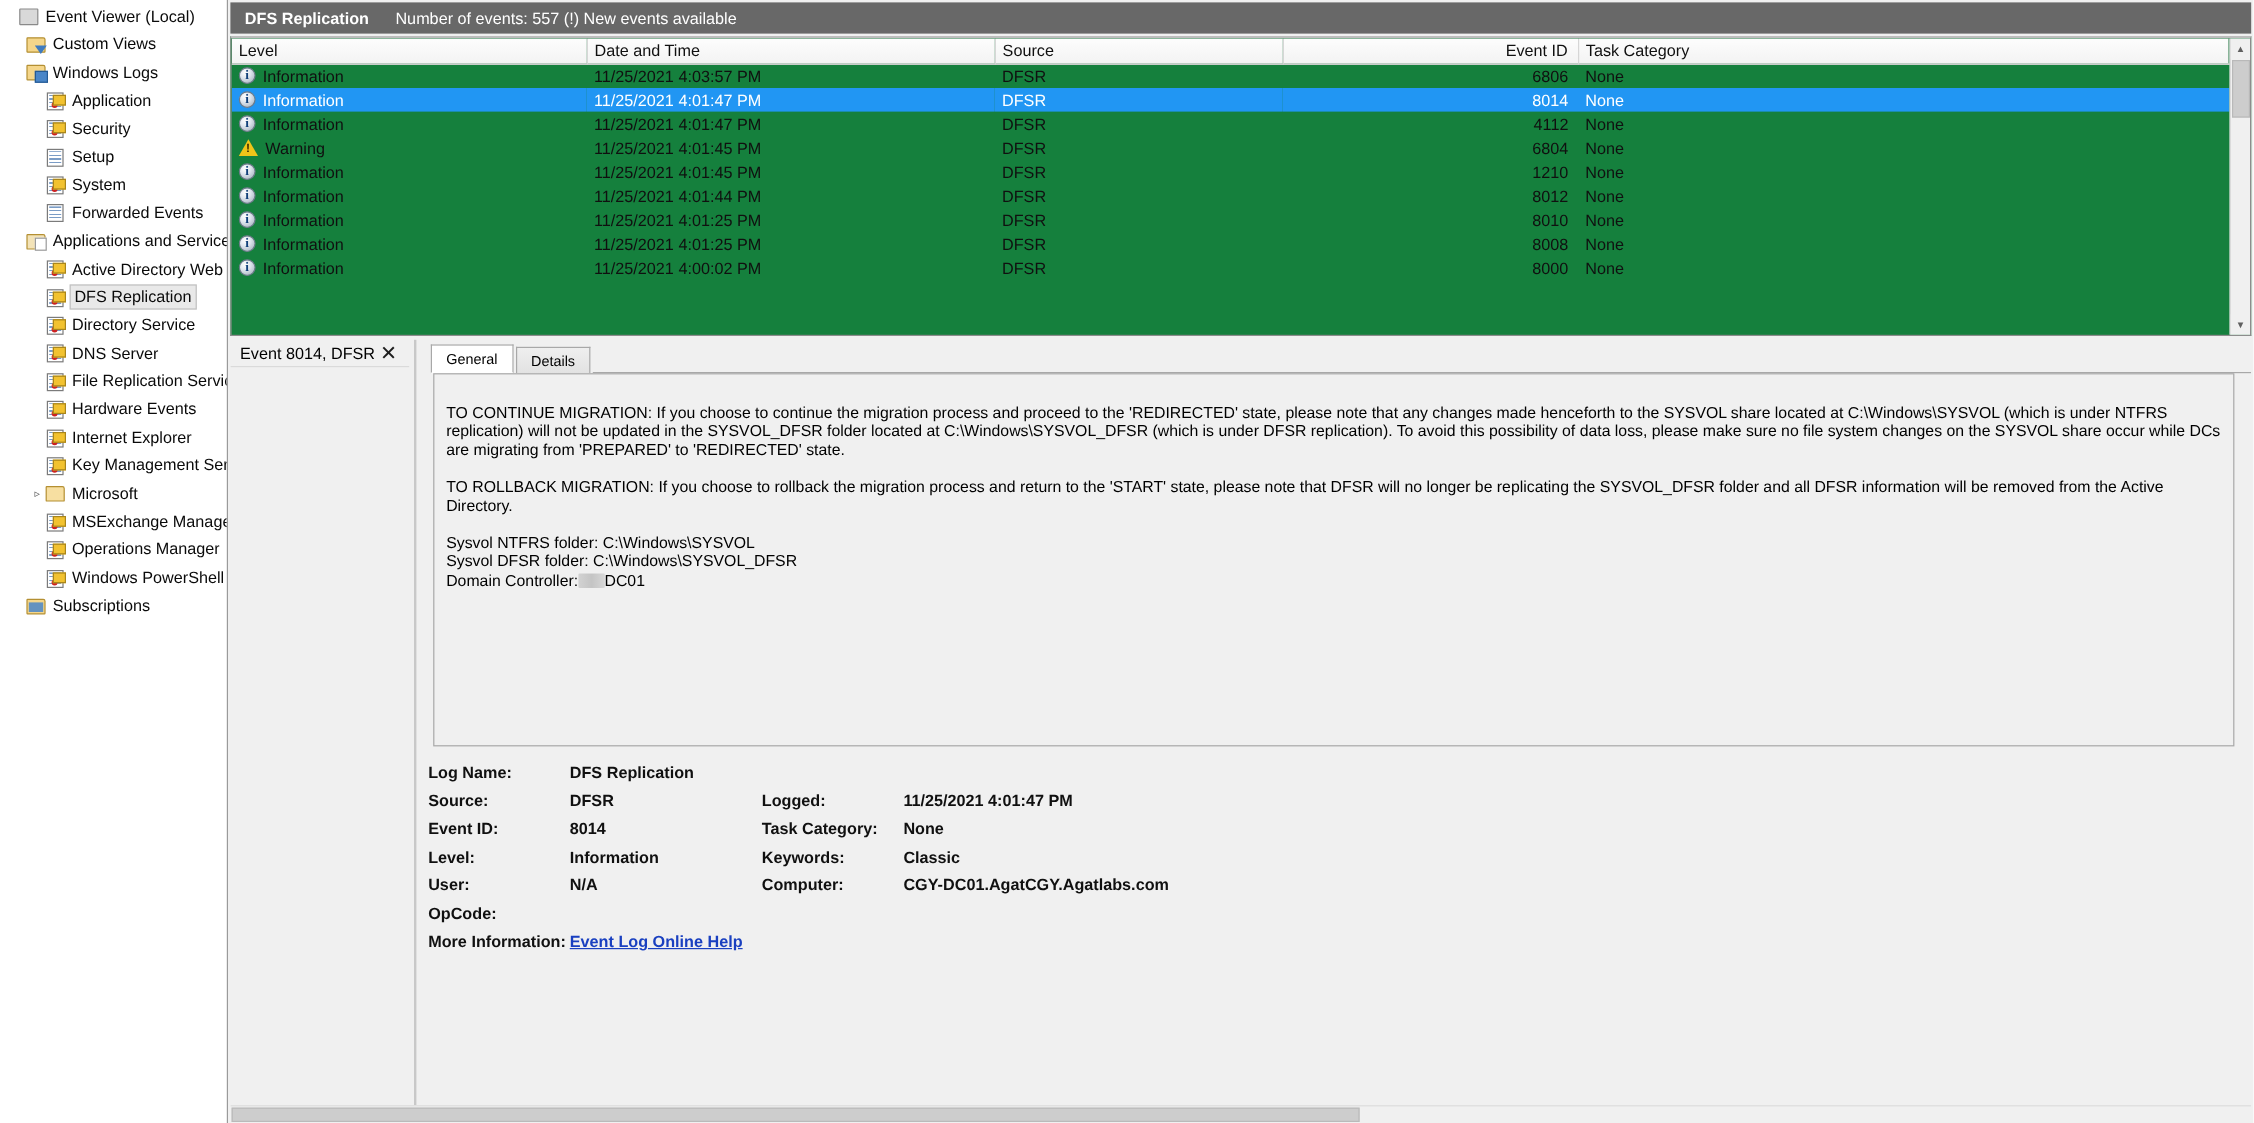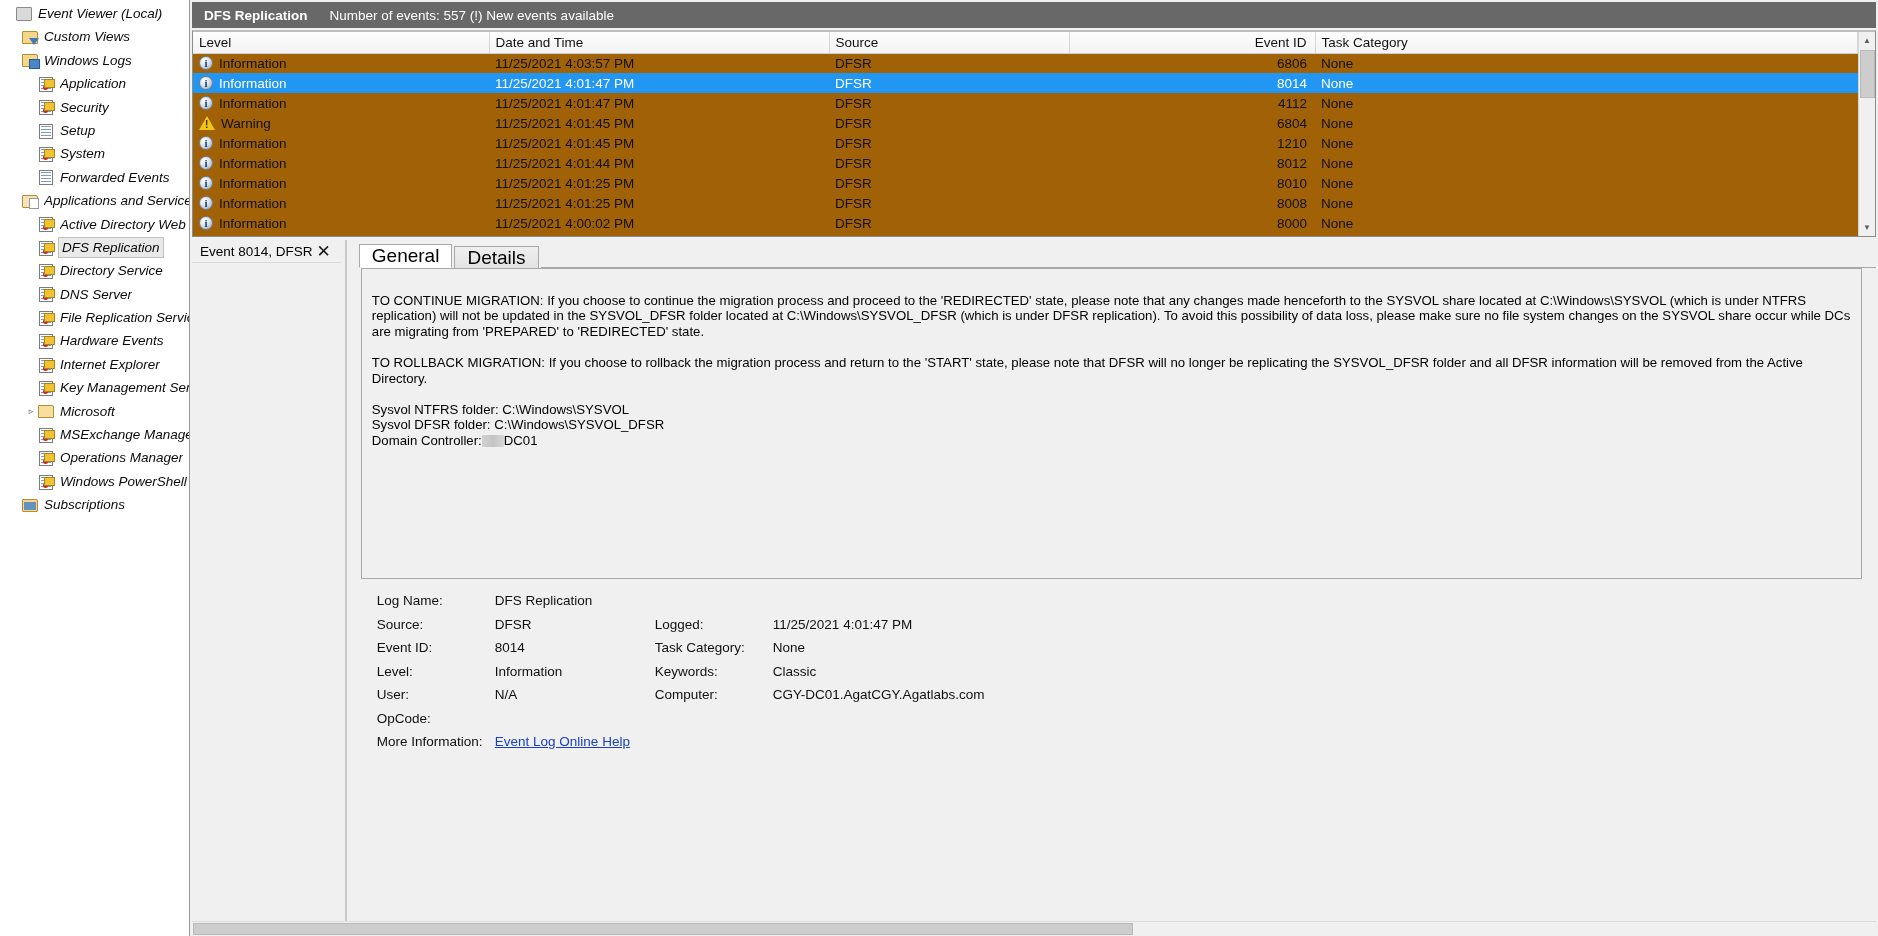--- a/index.html
+++ b/index.html
@@ -42,21 +42,21 @@
     color: #0a0a0a;
   }
   .tree-row .twisty {
     width: 14px; min-width: 14px;
     display: inline-block;
     text-align: center;
     font-size: 9px;
     color: #5a5a5a;
   }
   .tree-row .ico { width: 18px; min-width: 18px; height: 16px; margin-right: 4px; position: relative; display:inline-block; }
-  .tree-row .lbl { overflow: hidden; text-overflow: clip; font-style: italic; }
+  .tree-row .lbl { overflow: hidden; text-overflow: clip; }
   .indent-0 { padding-left: 2px; }
   .indent-1 { padding-left: 8px; }
   .indent-2 { padding-left: 24px; }
   .tree-row.selected .lbl {
     background: #e9e9e9;
     border: 1px solid #c0c0c0;
     padding: 0 3px;
     margin-left: -2px;
     line-height: 19px;
     display: inline-block;
@@ -126,22 +126,22 @@
     padding-left: 12px;
     font-size: 13.5px;
     flex: 0 0 auto;
   }
   #logheader .title { font-weight: bold; margin-right: 22px; }
   #logheader .count { font-weight: normal; }
 
   
   #eventlist {
     flex: 0 0 auto;
-    height: 207px;
-    background: #a16207;
+    height: 250px;
+    background: #15803d;
     border: 1px solid #8c8c8c;
     border-top: 2px solid #bdbdbd;
     margin-top: 2px;
     display: flex;
     position: relative;
     overflow: hidden;
   }
   #eventlist-inner { flex: 1 1 auto; overflow: hidden; position: relative;}
   table.evt { width: 100%; border-collapse: collapse; table-layout: fixed; }
   table.evt th {
@@ -244,21 +244,21 @@
     border-left: 2px solid #c8c8c8;
     margin-left: 4px;
     padding: 4px 0 0 0;
     display: flex; flex-direction: column;
     overflow: hidden;
   }
   .tabstrip { display: flex; align-items: flex-end; height: 24px; padding-left: 12px; flex:0 0 auto; }
   .tab {
     height: 22px; padding: 0 12px;
     display: flex; align-items: center;
-    font-size: 19px;
+    font-size: 12px;
     border: 1px solid #a8a8a8;
     border-bottom: none;
     background: linear-gradient(to bottom,#efefef,#e2e2e2);
     margin-right: 2px;
   }
   .tab.active { background: #ffffff; height: 24px; border-bottom: 1px solid #ffffff; }
   .tabline { flex:1 1 auto; border-bottom: 1px solid #a8a8a8; height: 22px; }
 
   #descbox {
     margin: 0 14px 0 14px;
@@ -277,26 +277,27 @@
   .redact {
     display: inline-block; width: 34px; height: 12px;
     background: linear-gradient(to right,#d2d2d2,#c4c4c4,#d6d6d6);
     vertical-align: -2px; border-radius: 1px;
     filter: blur(0.6px);
   }
   .redact.sm { width: 22px; }
 
   
   #meta {
-    margin: 14px 14px 0 30px;
+    margin: 14px 14px 0 10px;
     display: grid;
     grid-template-columns: 118px 160px 118px auto;
     row-gap: 8.5px;
     font-size: 13.5px;
     flex: 0 0 auto;
+    font-weight: bold;
   }
   #meta .k { color: #101010; }
   #meta .v { color: #101010; }
   #meta a.link { color: #1a40c0; text-decoration: underline; }
 
   
   #bottomscroll {
     position: absolute; left: 0; bottom: 0;
     width: 100%; height: 15px;
     background: #f0f0f0;

